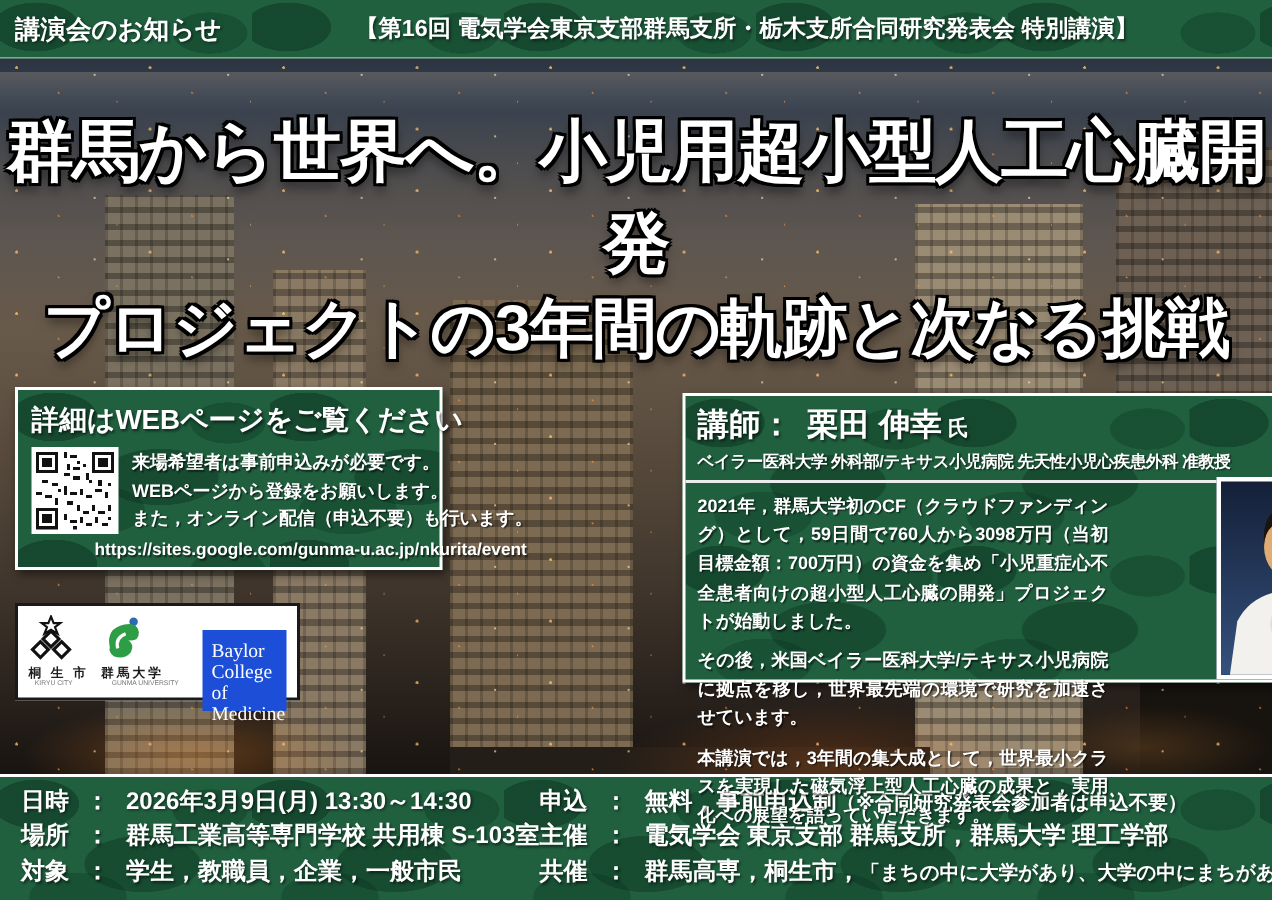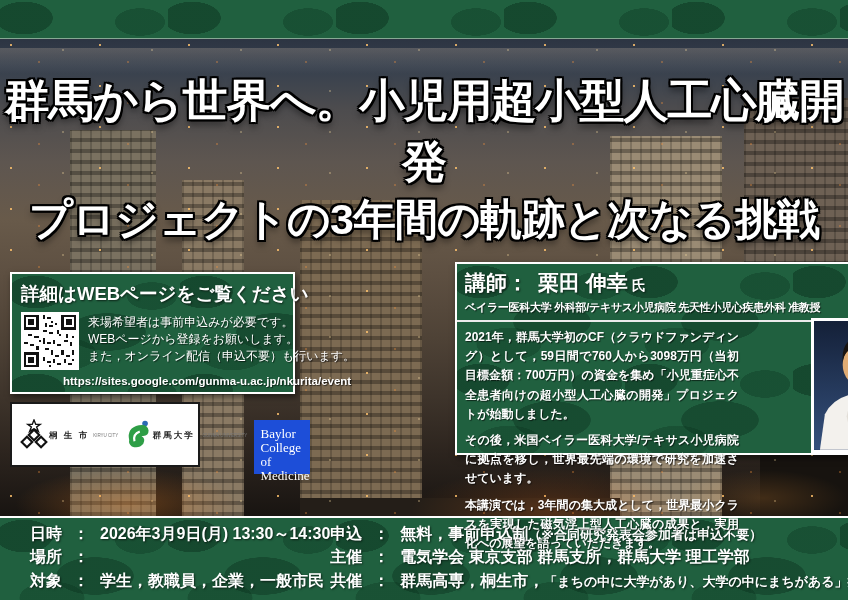--- a/index.html
+++ b/index.html
@@ -61,29 +61,29 @@
   
   .title{position:absolute;top:70px;left:0;right:0;text-align:center;color:#fff;font-weight:bold;z-index:4;}
   .title div{
     text-shadow:-2px -2px 0 #000,2px -2px 0 #000,-2px 2px 0 #000,2px 2px 0 #000,
       -2px 0 0 #000,2px 0 0 #000,0 -2px 0 #000,0 2px 0 #000,0 5px 7px rgba(0,0,0,.55);
     letter-spacing:-1px;}
   .t1{font-size:45px;line-height:1.36;}
   .t2{font-size:43px;line-height:1.30;}
 
   
-  .webbox{position:absolute;left:10px;top:272px;width:285px;height:122px;border:2px solid #fff;
+  .webbox{position:absolute;left:10px;top:258px;width:285px;height:122px;border:2px solid #fff;
     box-sizing:border-box;padding:4px 9px;z-index:6;box-shadow:2px 3px 6px rgba(0,0,0,.5);}
   .web-heading{margin:3px 0 6px;font-size:18.5px;font-weight:bold;color:#fff;
     text-shadow:1px 1px 2px rgba(0,0,0,.6);white-space:nowrap;}
   .web-row{display:flex;gap:9px;}
   .qr{width:58px;height:58px;background:#fff;padding:3px;box-sizing:border-box;flex:none;}
   .qr svg{width:100%;height:100%;display:block;}
-  .web-lines{display:flex;flex-direction:column;justify-content:flex-start;padding:2px 0;
-    font-size:12px;font-weight:normal;color:#fff;white-space:nowrap;text-shadow:1px 1px 1px rgba(0,0,0,.6);}
+  .web-lines{display:flex;flex-direction:column;justify-content:space-between;padding:2px 0;
+    font-size:12px;font-weight:bold;color:#fff;white-space:nowrap;text-shadow:1px 1px 1px rgba(0,0,0,.6);}
   .url{margin-top:5px;font-size:11.5px;font-weight:bold;color:#fff;white-space:nowrap;
     text-shadow:1px 1px 1px rgba(0,0,0,.6);cursor:pointer;padding-left:42px;}
 
   
   .speakerbox{position:absolute;left:455px;top:262px;width:464px;height:193px;border:2px solid #fff;
     box-sizing:border-box;padding:3px 8px;z-index:6;box-shadow:2px 3px 6px rgba(0,0,0,.5);}
   .sp-head{color:#fff;font-weight:bold;font-size:21px;margin-top:2px;
     text-shadow:1px 1px 2px rgba(0,0,0,.6);}
   .sp-label{margin-right:10px;}
   .sp-hon{font-size:14px;margin-left:4px;}
@@ -94,33 +94,33 @@
     text-shadow:1px 1px 1px rgba(0,0,0,.6);text-align:justify;}
   .sp-body p{margin:0 0 7px;}
   .sp-photo{position:absolute;top:54px;right:5px;width:95px;height:129px;border:3px solid #fff;
     background:#1b2b4a;overflow:hidden;}
   .sp-photo svg{display:block;width:100%;height:100%;}
 
   
   .logosbox{position:absolute;left:10px;top:402px;width:190px;height:65px;background:#fff;
     border:2px solid #1a1a1a;box-sizing:border-box;display:flex;align-items:center;
     justify-content:space-between;padding:3px 7px;z-index:6;}
-  .logo-col{display:flex;align-items:center;line-height:1;}
+  .logo-col{display:flex;flex-direction:column;align-items:flex-start;line-height:1;}
   .logo-jp{font-size:8.5px;font-weight:bold;color:#1d1d1d;margin-top:2px;letter-spacing:2px;white-space:nowrap;}
   .logo-en{font-size:6px;color:#777;margin-top:1px;transform:scale(.75);white-space:nowrap;}
   .baylor{width:56px;height:54px;background:#1d4ed8;color:#fff;padding:7px 0 0 6px;box-sizing:border-box;
     font-family:"Liberation Serif","DejaVu Serif",serif;line-height:1.1;margin-top:24px;}
   .baylor .b1{font-size:13px;}
   .baylor .b2,.baylor .b3{font-size:13px;}
 
   
   .footer{position:absolute;left:0;right:0;top:516px;height:84px;border-top:2px solid #fff;
     box-sizing:border-box;display:flex;color:#fff;font-weight:bold;z-index:5;}
   .fcol{display:flex;flex-direction:column;justify-content:space-around;padding:5px 0 7px;box-sizing:border-box;}
-  .fcol-left{width:424px;padding-left:14px;margin-left:16px;}
+  .fcol-left{width:424px;padding-left:14px;}
   .fcol-right{flex:1;}
   .frow{display:flex;align-items:baseline;font-size:16px;white-space:nowrap;
     text-shadow:1px 1px 2px rgba(0,0,0,.6);}
   .fsep{margin:0 11px;}
   .fnote{font-size:13px;}
 </style>
 </head>
 <body>
 
 <div class="poster">
@@ -132,20 +132,22 @@
     <div class="bld win" id="b3"></div>
     <div class="bld win" id="b4"></div>
     <div class="bld win" id="b5"></div>
     <div class="bld" id="b6"></div>
     <div class="bld" id="b7"></div>
     <div class="lights"></div>
     <div class="glow"></div>
   </div>
 
   <header class="topbar camo">
+    <span class="tb-left">講演会のお知らせ</span>
+    <span class="tb-center">【第16回 電気学会東京支部群馬支所・栃木支所合同研究発表会 特別講演】</span>
   </header>
 
   <div class="title">
     <div class="t1">群馬から世界へ。小児用超小型人工心臓開発</div>
     <div class="t2">プロジェクトの3年間の軌跡と次なる挑戦</div>
   </div>
 
   <section class="webbox camo">
     <h2 class="web-heading">詳細はWEBページをご覧ください</h2>
     <div class="web-row">
@@ -243,20 +245,21 @@
   <footer class="footer camo">
     <div class="fcol fcol-left">
       <div class="frow">
         <span class="flabel">日時</span>
         <span class="fsep">：</span>
         <span class="fvalue">2026年3月9日(月) 13:30～14:30</span>
       </div>
       <div class="frow">
         <span class="flabel">場所</span>
         <span class="fsep">：</span>
+        <span class="fvalue">群馬工業高等専門学校 共用棟 S-103室</span>
       </div>
       <div class="frow">
         <span class="flabel">対象</span>
         <span class="fsep">：</span>
         <span class="fvalue">学生，教職員，企業，一般市民</span>
       </div>
     </div>
     <div class="fcol fcol-right">
       <div class="frow">
         <span class="flabel">申込</span>

